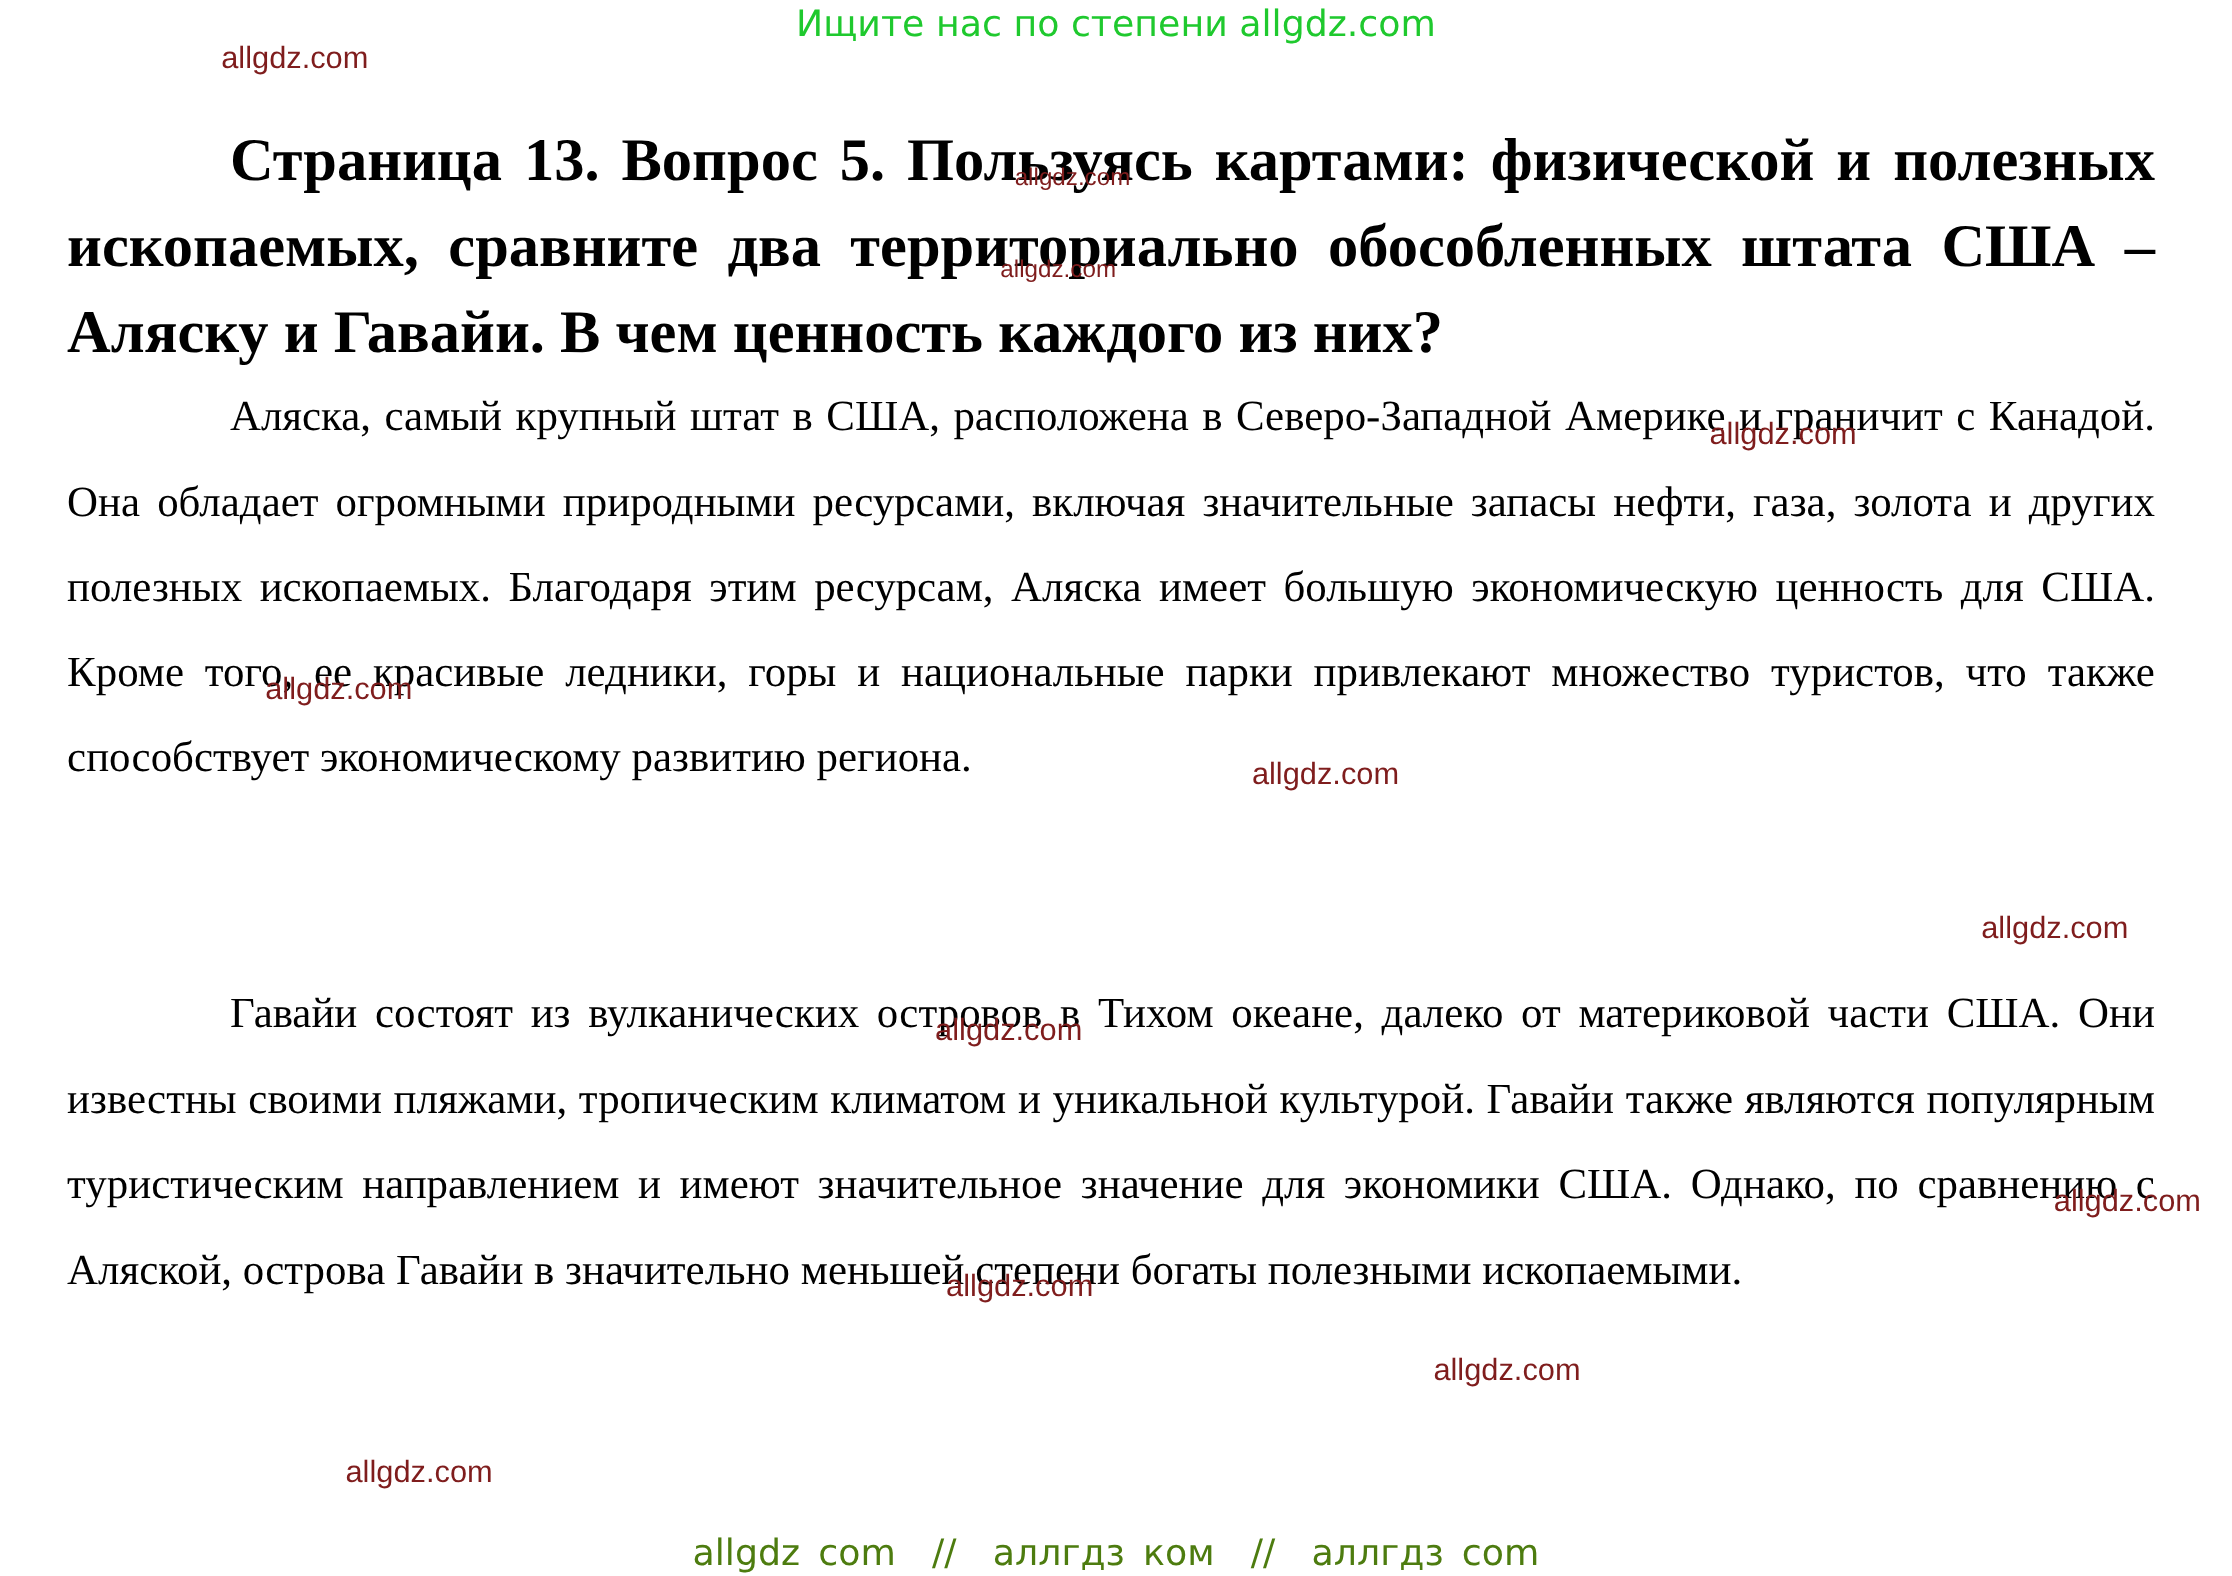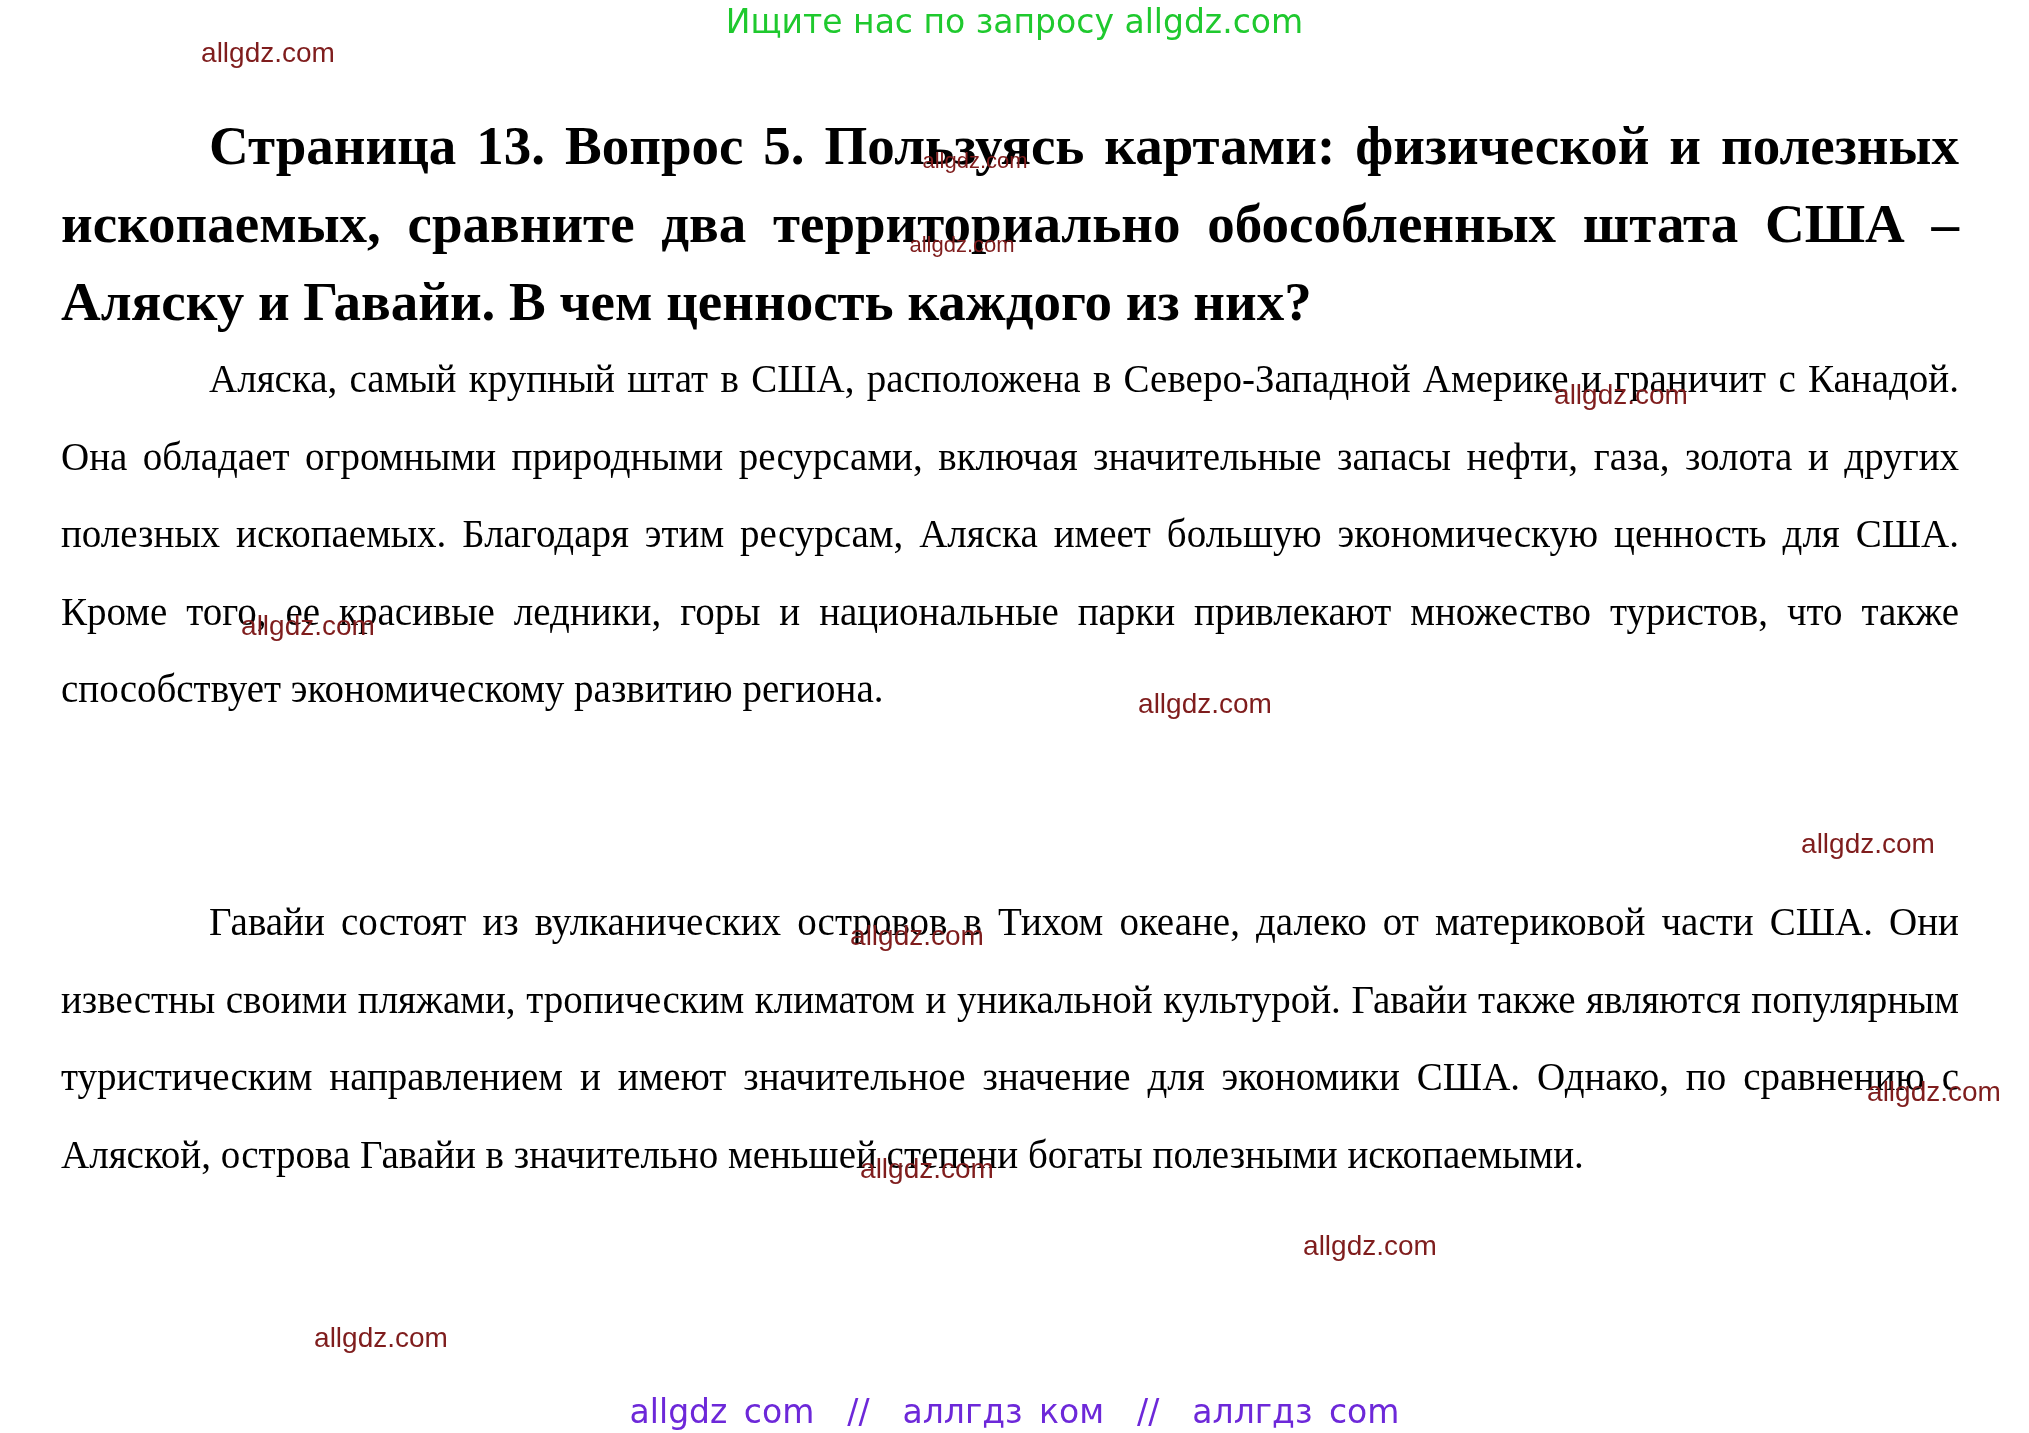--- a/index.html
+++ b/index.html
@@ -24,29 +24,29 @@
   .para {
     position: absolute; left: 61px; width: 1898px;
     font-family: "Liberation Serif", serif;
     font-size: 39px; line-height: 77.5px; color: #000;
     text-align: justify; text-indent: 148px; margin: 0;
   }
   .p1 { top: 340px; }
   .p2 { top: 883px; }
   .footer {
     position: absolute; left: 0; right: 0; top: 1390px; height: 44px;
-    text-align: center; color: #6d28d9;
+    text-align: center; color: #4d7c0f;
     font-family: "DejaVu Sans", sans-serif; font-size: 33px; line-height: 44px;
     word-spacing: 6px;
   }
 </style>
 </head>
 <body>
 
-<div class="promo">Ищите нас по запросу allgdz.com</div>
+<div class="promo">Ищите нас по степени allgdz.com</div>
 
 <h1 class="heading">Страница 13. Вопрос 5. Пользуясь картами: физической и полезных ископаемых, сравните два территориально обособленных штата США – Аляску и Гавайи. В чем ценность каждого из них?</h1>
 
 <p class="para p1">Аляска, самый крупный штат в США, расположена в Северо-Западной Америке и граничит с Канадой. Она обладает огромными природными ресурсами, включая значительные запасы нефти, газа, золота и других полезных ископаемых. Благодаря этим ресурсам, Аляска имеет большую экономическую ценность для США. Кроме того, ее красивые ледники, горы и национальные парки привлекают множество туристов, что также способствует экономическому развитию региона.</p>
 <p class="para p2">Гавайи состоят из вулканических островов в Тихом океане, далеко от материковой части США. Они известны своими пляжами, тропическим климатом и уникальной культурой. Гавайи также являются популярным туристическим направлением и имеют значительное значение для экономики США. Однако, по сравнению с Аляской, острова Гавайи в значительно меньшей степени богаты полезными ископаемыми.</p>
 
 <div id="watermarks">
   <span class="wm" style="left: 268px; top: 38px;">allgdz.com</span>
   <span class="wm small" style="left: 975px; top: 146px;">allgdz.com</span>
   <span class="wm small" style="left: 962px; top: 230px;">allgdz.com</span>

